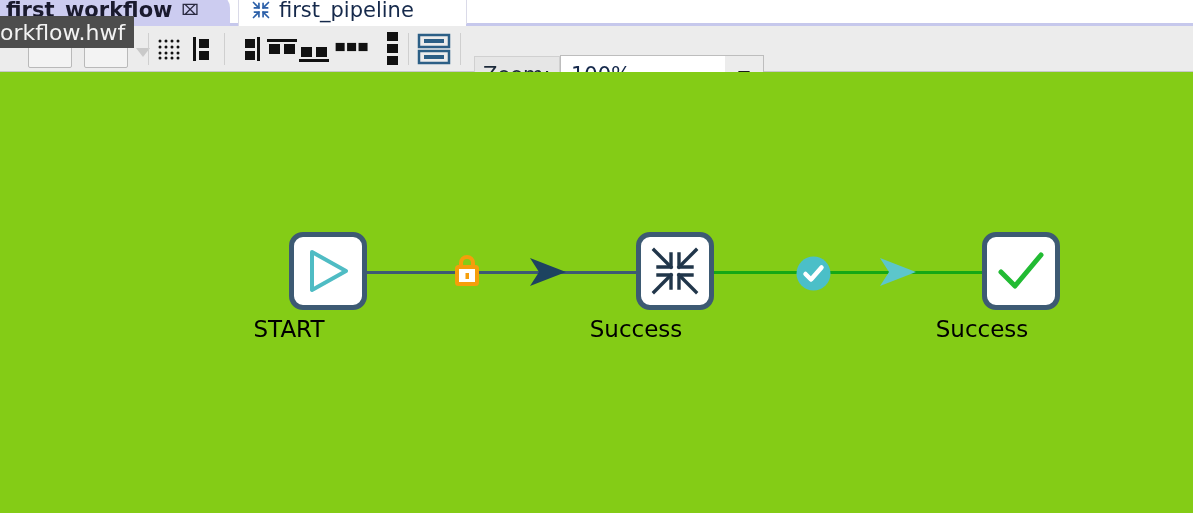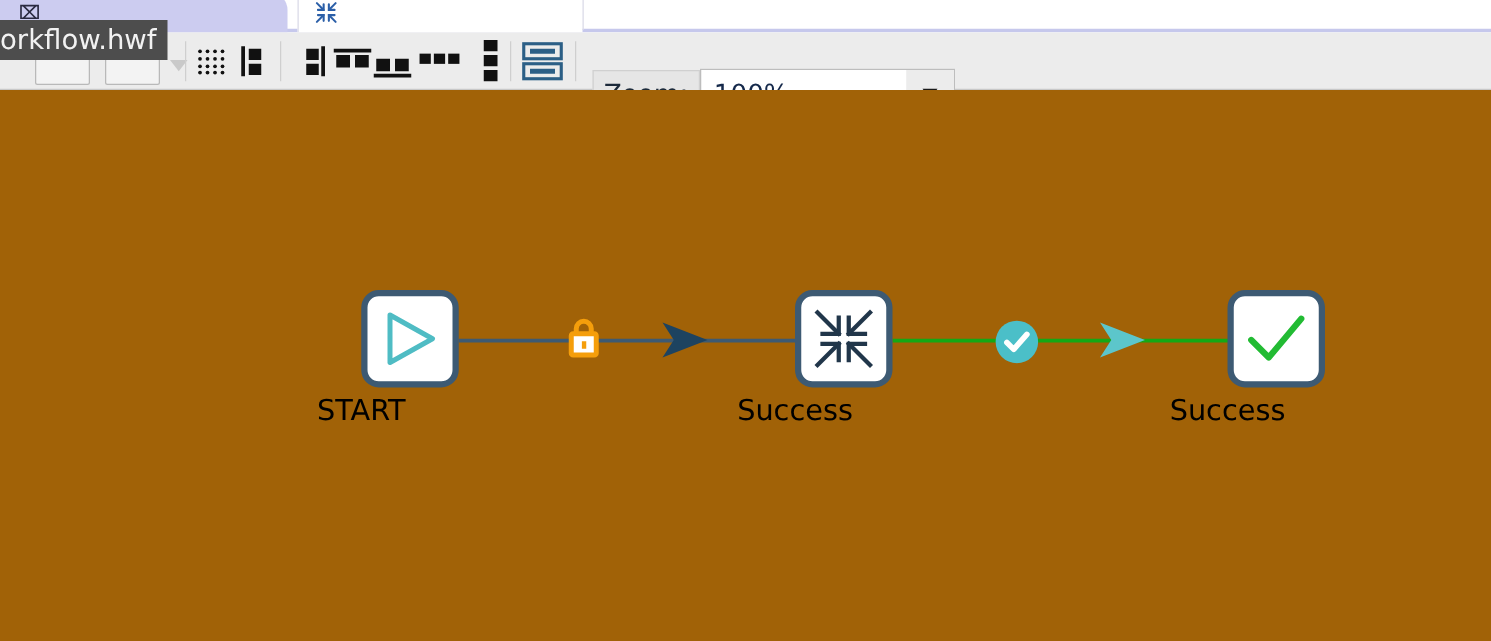--- a/index.html
+++ b/index.html
@@ -211,21 +211,21 @@
     overflow: hidden;
     z-index: 40;
   }
 
   
   .canvas {
     position: absolute;
     left: 0; top: 72px;
     width: 1193px;
     height: 441px;
-    background: #a16207;
+    background: #84cc16;
     overflow: hidden;
   }
 
   .node {
     position: absolute;
     width: 78px;
     height: 78px;
     border: 5px solid #3d5a73;
     border-radius: 14px;
     background: #ffffff;
@@ -260,36 +260,38 @@
 </style>
 </head>
 <body>
 
 <div class="app">
 
   <div class="tabbar">
     <div class="tabbar-underline"></div>
 
     <div class="tab tab-active">
+      <span class="tab-label">first_workflow</span>
       <span class="tab-close">⌧</span>
     </div>
 
     <div class="tab tab-inactive">
       <svg class="tab-icon" viewBox="0 0 24 24">
         <g stroke="#2b5fa8" stroke-width="2" fill="none" stroke-linecap="round">
           <path d="M3 3 L9.5 9.5"></path>
             <path d="M9.5 4 L9.5 9.5 L4 9.5"></path>
           <path d="M21 3 L14.5 9.5"></path>
             <path d="M14.5 4 L14.5 9.5 L20 9.5"></path>
           <path d="M3 21 L9.5 14.5"></path>
             <path d="M4 14.5 L9.5 14.5 L9.5 20"></path>
           <path d="M21 21 L14.5 14.5"></path>
             <path d="M20 14.5 L14.5 14.5 L14.5 20"></path>
         </g>
       </svg>
+      <span class="tab-label">first_pipeline</span>
     </div>
 
     <div class="tab-divider"></div>
   </div>
 
   <div class="toolbar">
 
     <div class="tb-ghost" style="left:28px; width:42px;"></div>
     <div class="tb-ghost" style="left:84px; width:42px;"></div>
     <div class="tb-ghost-arrow" style="left:136px;"></div>

